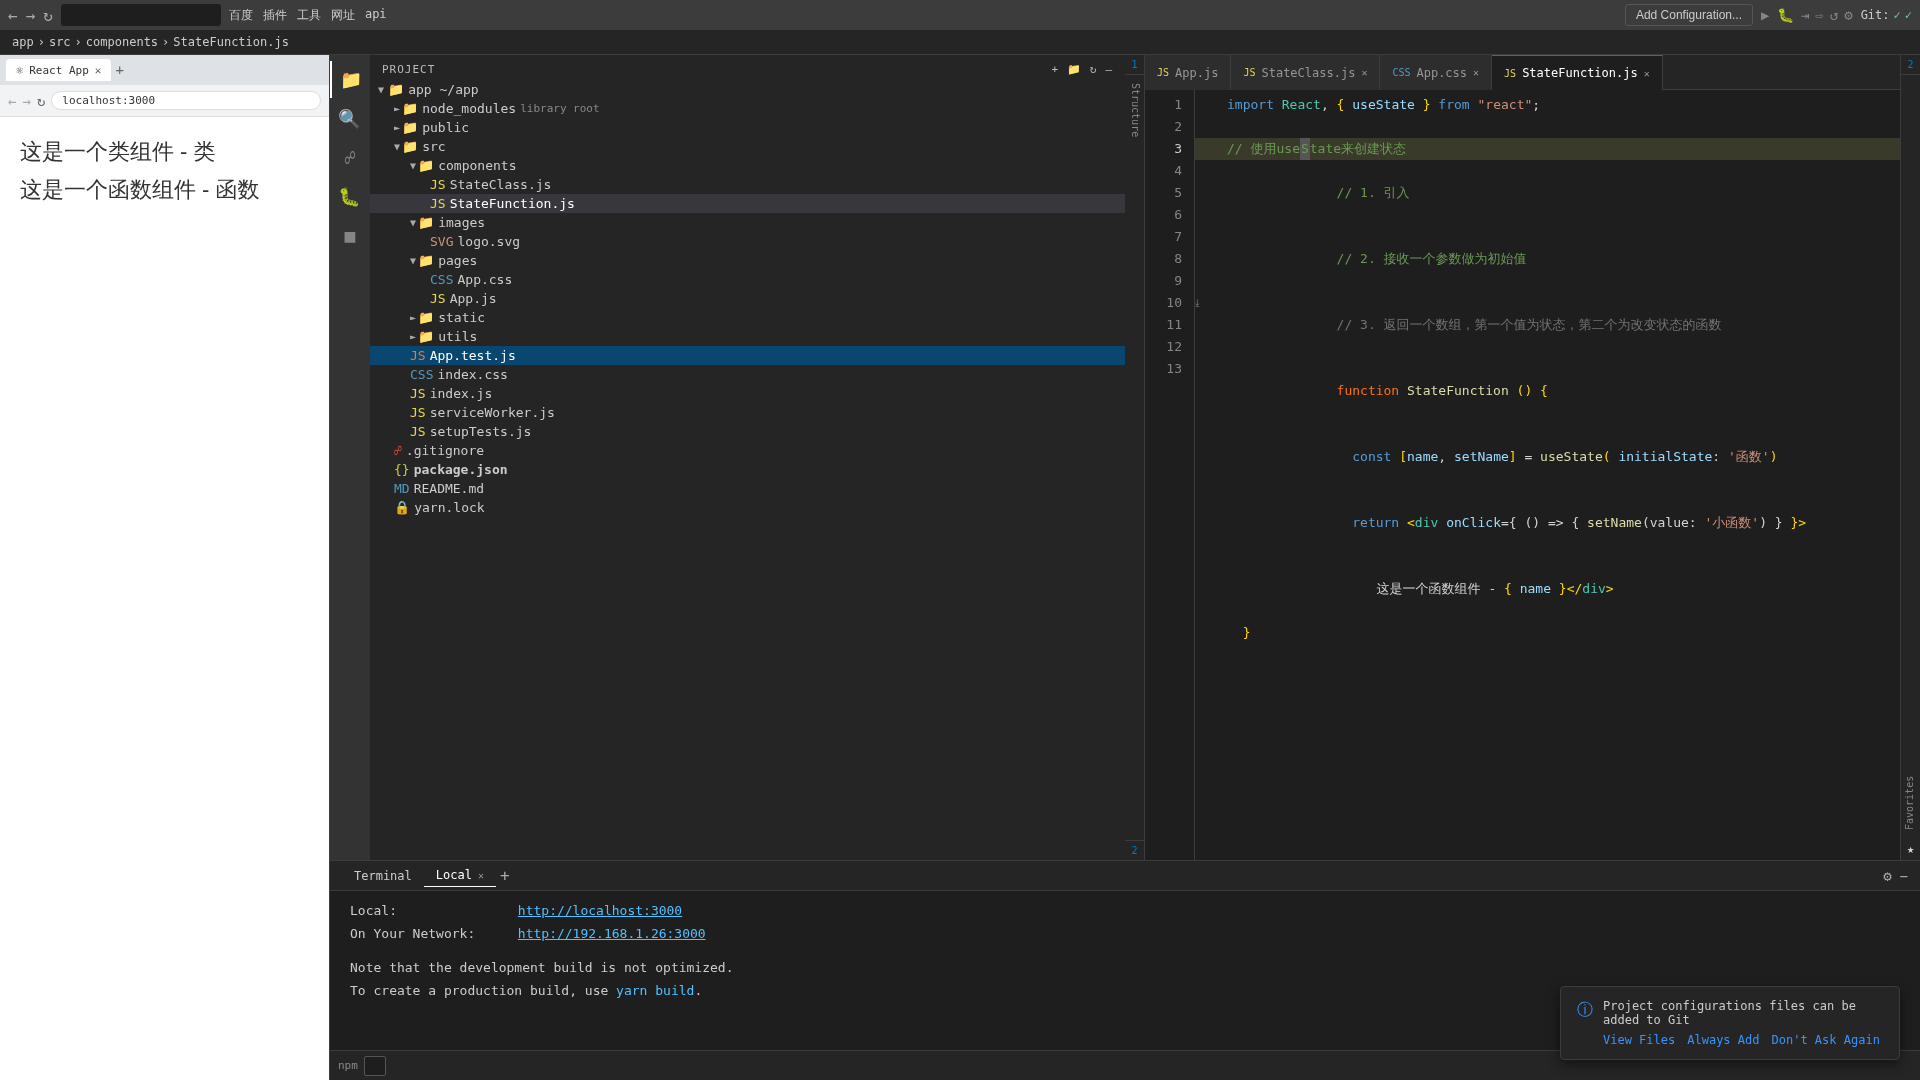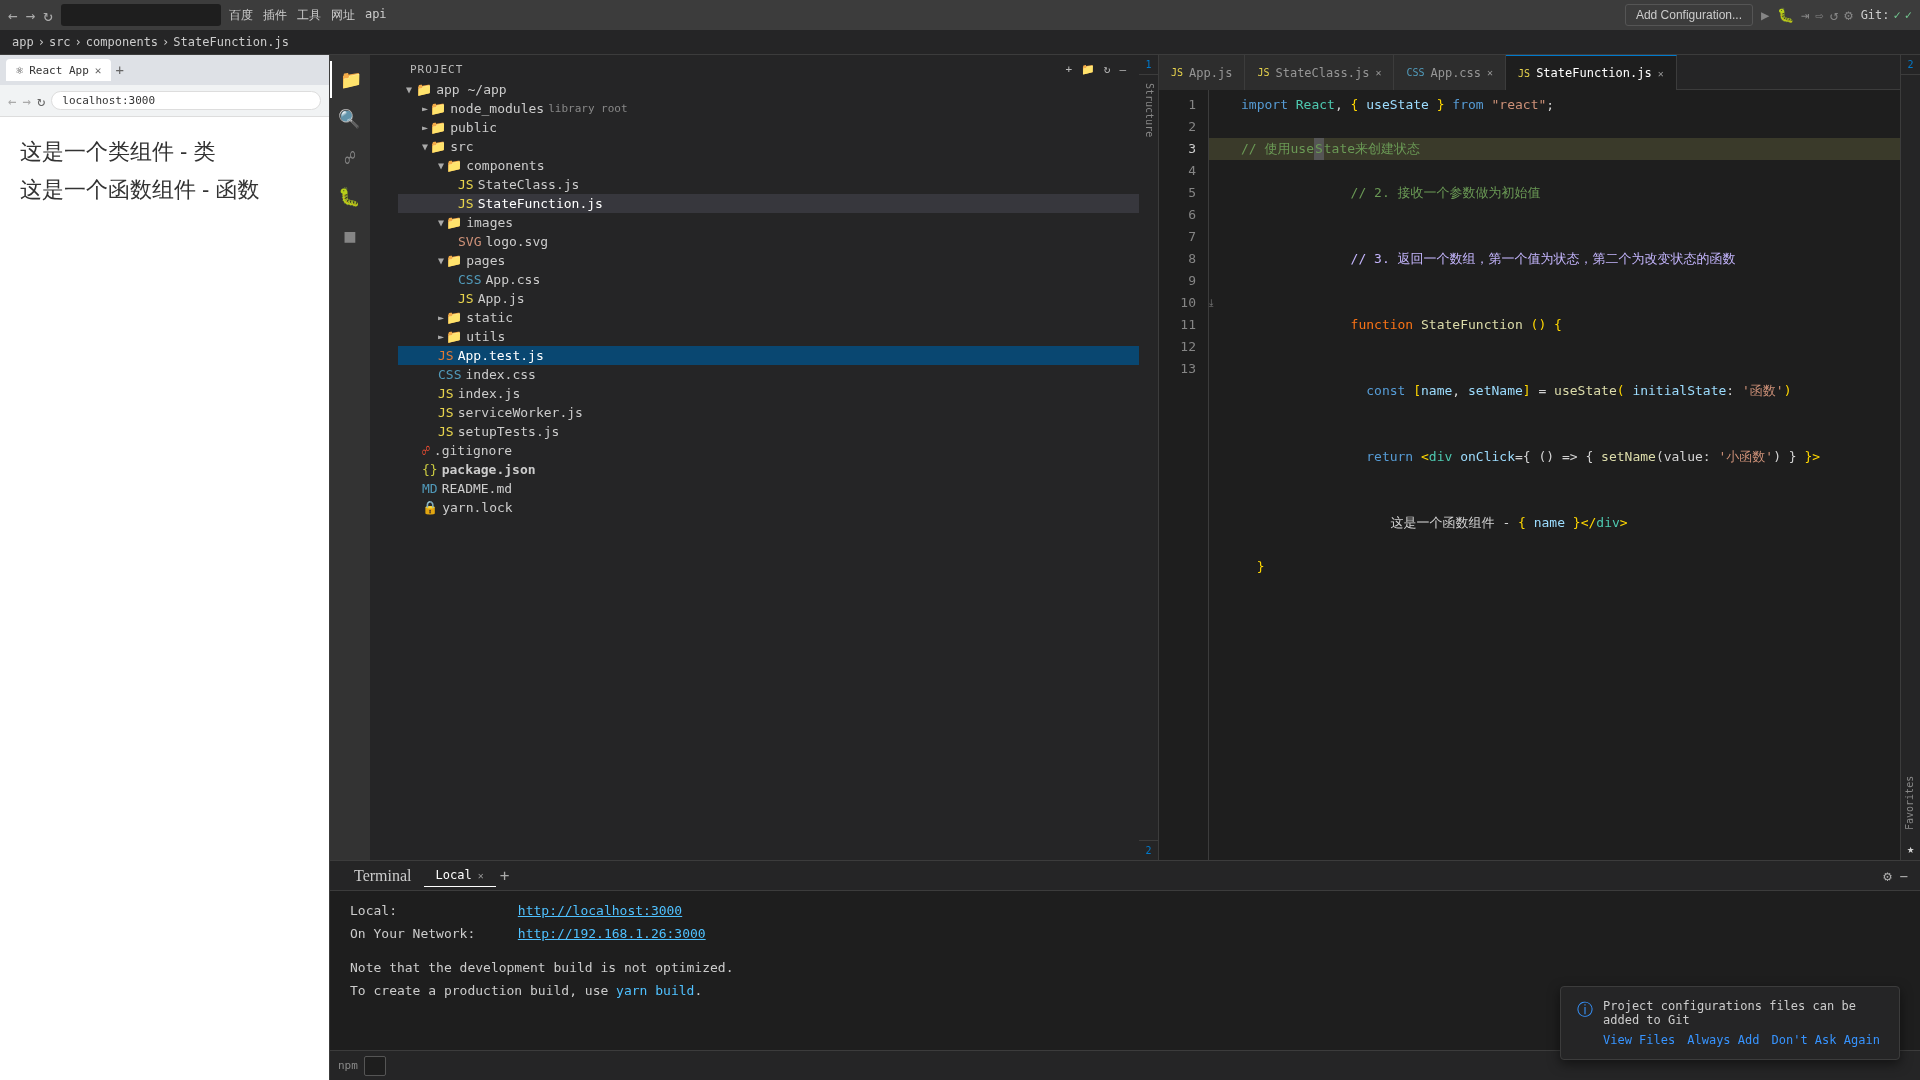--- a/index.html
+++ b/index.html
@@ -25,21 +25,21 @@
     #browser-content { flex: 1; background: #fff; display: flex; flex-direction: column; padding: 20px; }
     #preview-class-text { font-size: 22px; color: #333; margin-bottom: 8px; font-family: sans-serif; }
     #preview-func-text { font-size: 22px; color: #333; font-family: sans-serif; }
 
     
     #right-panel { flex: 1; display: flex; flex-direction: column; }
 
     
     #ide-area { display: flex; flex: 1; overflow: hidden; }
     #activity-bar { width: 40px; background: #333333; display: flex; flex-direction: column; align-items: center; padding-top: 6px; gap: 4px; }
-    #file-explorer { flex: 1; overflow-y: auto; padding-left: 28px; }
+    #file-explorer { flex: 1; overflow-y: auto; }
 
     .tree-item { display: flex; align-items: center; padding: 2px 0; cursor: pointer; font-size: 13px; color: #ccc; }
 
     
     #editor-area { flex: 1; display: flex; flex-direction: column; }
     #editor-tabs { background: #252526; display: flex; border-bottom: 1px solid #3c3c3c; height: 35px; }
 
     
     #code-editor { flex: 1; background: #1e1e1e; display: flex; overflow: hidden; }
     #line-numbers { width: 50px; background: #1e1e1e; color: #858585; text-align: right; padding: 0 12px 0 0; font-size: 13px; line-height: 22px; padding-top: 4px; border-right: 1px solid #3c3c3c; user-select: none; }
@@ -342,27 +342,30 @@
             <div style="white-space:pre;display:flex;">
               <span style="color:#569cd6;">import</span><span style="color:#d4d4d4;"> </span><span style="color:#4ec9b0;">React</span><span style="color:#d4d4d4;">,</span><span style="color:#d4d4d4;"> </span><span style="color:#ffd700;">{</span><span style="color:#d4d4d4;"> </span><span style="color:#9cdcfe;">useState</span><span style="color:#d4d4d4;"> </span><span style="color:#ffd700;">}</span><span style="color:#d4d4d4;"> </span><span style="color:#569cd6;">from</span><span style="color:#d4d4d4;"> </span><span style="color:#ce9178;">"react"</span><span style="color:#d4d4d4;">;</span>
             </div>
 
             <div style="height:22px;"></div>
 
             <div style="white-space:pre;background:#3a3a2a;display:flex;margin:0 -12px;padding:0 12px;">
               <span style="color:#6a9955;">// 使用use</span><span style="color:#6a9955;background:#555;padding:0 1px;">S</span><span style="color:#6a9955;">tate来创建状态</span>
             </div>
 
+            <div style="white-space:pre;">
+              <span style="color:#6a9955;">// 1. 引入</span>
+            </div>
 
             <div style="white-space:pre;">
               <span style="color:#6a9955;">// 2. 接收一个参数做为初始值</span>
             </div>
 
             <div style="white-space:pre;">
-              <span style="color:#c4b5fd;">// 3. 返回一个数组，第一个值为状态，第二个为改变状态的函数</span>
+              <span style="color:#737373;">// 3. 返回一个数组，第一个值为状态，第二个为改变状态的函数</span>
             </div>
 
             <div style="white-space:pre;">
               <span style="color:#f97316;">function</span><span style="color:#d4d4d4;"> </span><span style="color:#dcdcaa;">StateFunction</span><span style="color:#d4d4d4;"> </span><span style="color:#ffd700;">()</span><span style="color:#d4d4d4;"> </span><span style="color:#ffd700;">{</span>
             </div>
 
             <div style="white-space:pre;">
               <span style="color:#d4d4d4;">  </span><span style="color:#569cd6;">const</span><span style="color:#d4d4d4;"> </span><span style="color:#ffd700;">[</span><span style="color:#9cdcfe;">name</span><span style="color:#d4d4d4;">,</span><span style="color:#d4d4d4;"> </span><span style="color:#9cdcfe;">setName</span><span style="color:#ffd700;">]</span><span style="color:#d4d4d4;"> = </span><span style="color:#dcdcaa;">useState</span><span style="color:#ffd700;">(</span><span style="color:#d4d4d4;"> </span><span style="color:#9cdcfe;">initialState</span><span style="color:#d4d4d4;">: </span><span style="color:#ce9178;">'函数'</span><span style="color:#ffd700;">)</span>
             </div>
 
@@ -388,21 +391,21 @@
 
       <div style="width:20px;background:#252526;display:flex;flex-direction:column;border-left:1px solid #3c3c3c;">
         <div style="font-size:10px;color:#007acc;text-align:center;padding:4px 0;border-bottom:1px solid #3c3c3c;">2</div>
         <div style="writing-mode:vertical-rl;font-size:10px;color:#888;padding:8px 3px;flex:1;cursor:pointer;transform:rotate(180deg);">Favorites</div>
         <div style="text-align:center;padding:4px 0;font-size:12px;cursor:pointer;">★</div>
       </div>
     </div>
 
     <div id="terminal" style="height:220px;background:#1e1e1e;border-top:1px solid #3c3c3c;display:flex;flex-direction:column;">
       <div id="terminal-tabs" style="display:flex;align-items:center;padding:0 12px;height:30px;background:#252526;border-bottom:1px solid #3c3c3c;">
-        <span style="font-size:16px;color:#ccc;padding:4px 12px;cursor:pointer;font-family:Liberation Serif, serif;">Terminal</span>
+        <span style="font-size:12px;color:#ccc;padding:4px 12px;cursor:pointer;">Terminal</span>
         <div style="display:flex;align-items:center;gap:6px;padding:4px 12px;font-size:12px;color:#fff;cursor:pointer;border-bottom:1px solid #fff;">
           <span>Local</span>
           <span style="font-size:10px;color:#969696;">✕</span>
         </div>
         <span style="color:#aaa;cursor:pointer;margin-left:4px;font-size:16px;">+</span>
         <div style="flex:1;"></div>
         <span style="color:#aaa;font-size:14px;cursor:pointer;">⚙</span>
         <span style="color:#aaa;font-size:14px;cursor:pointer;margin-left:8px;">−</span>
       </div>
       <div id="terminal-content" style="flex:1;padding:8px 20px;font-size:13px;line-height:1.8;color:#ccc;font-family:Consolas,monospace;">

